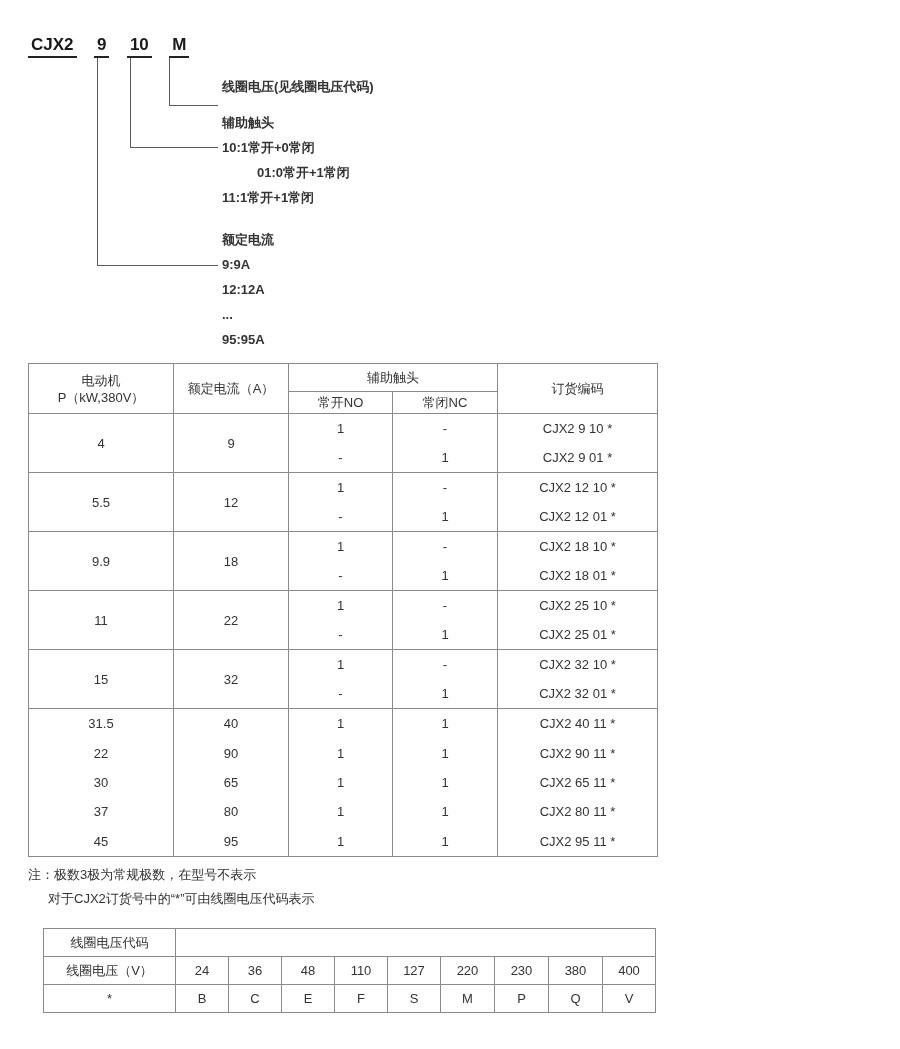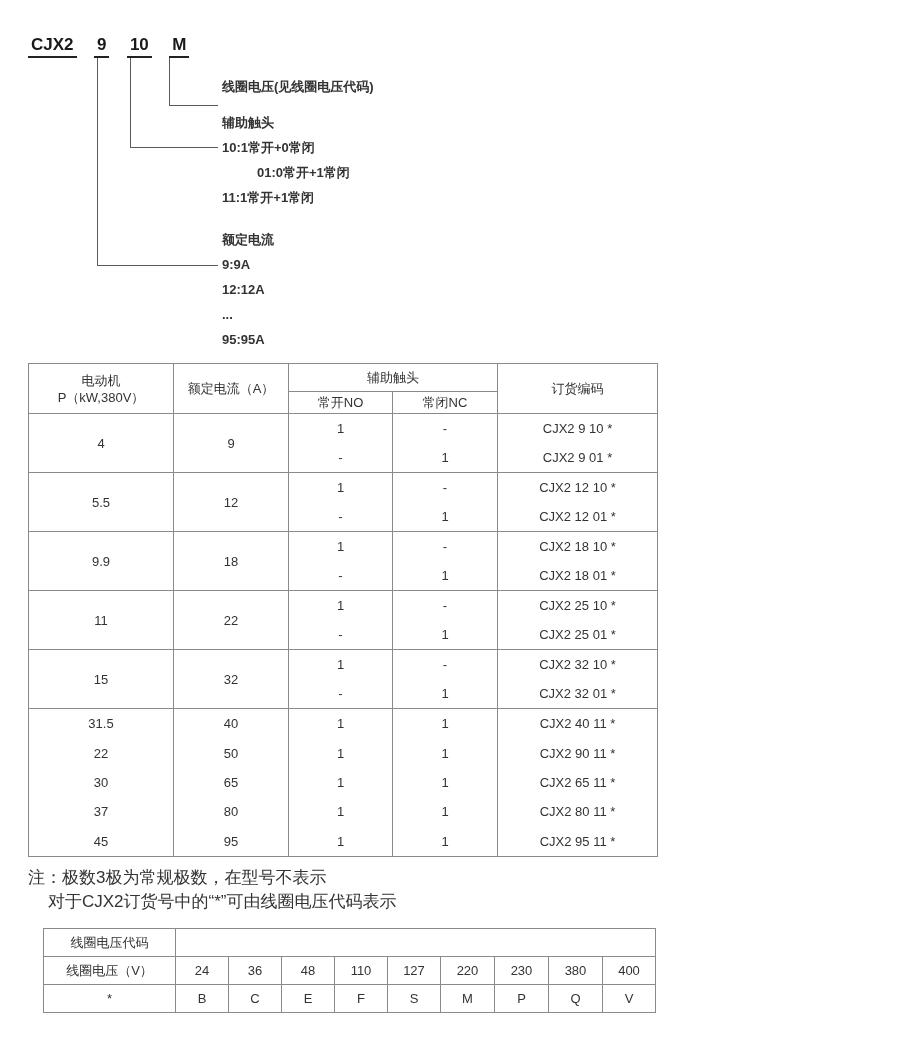--- a/index.html
+++ b/index.html
@@ -15,21 +15,21 @@
   td{border:1px solid #8a8a8a;font-size:13px;font-weight:normal;text-align:center;
      vertical-align:middle;padding:0;color:#333333;}
   .stack{display:flex;flex-direction:column;justify-content:space-around;align-items:center;width:100%;}
   .stack-2{height:58px;}
   .stack-5{height:147px;}
   .r-h1{height:28px;}
   .r-h2{height:22px;}
   .r-group{height:59px;}
   .r-combined{height:148px;}
   .hdr-line{line-height:17px;}
-  .note{font-size:17px;color:#333333;white-space:nowrap;}
+  .note{font-size:13px;color:#333333;white-space:nowrap;}
   .vt-row{height:28px;}
 </style>
 </head>
 <body>
 
 <div class="page">
 
   <div class="abs" style="left:28px;top:35px;">
     <span class="model-part">CJX2</span>
     <span class="model-part">9</span>
@@ -199,21 +199,21 @@
         <div>31.5</div>
         <div>22</div>
         <div>30</div>
         <div>37</div>
         <div>45</div>
             </div>
           </td>
       <td>
             <div class="stack stack-5">
         <div>40</div>
-        <div>50</div>
+        <div>90</div>
         <div>65</div>
         <div>80</div>
         <div>95</div>
             </div>
           </td>
       <td>
             <div class="stack stack-5">
         <div>1</div>
         <div>1</div>
         <div>1</div>

